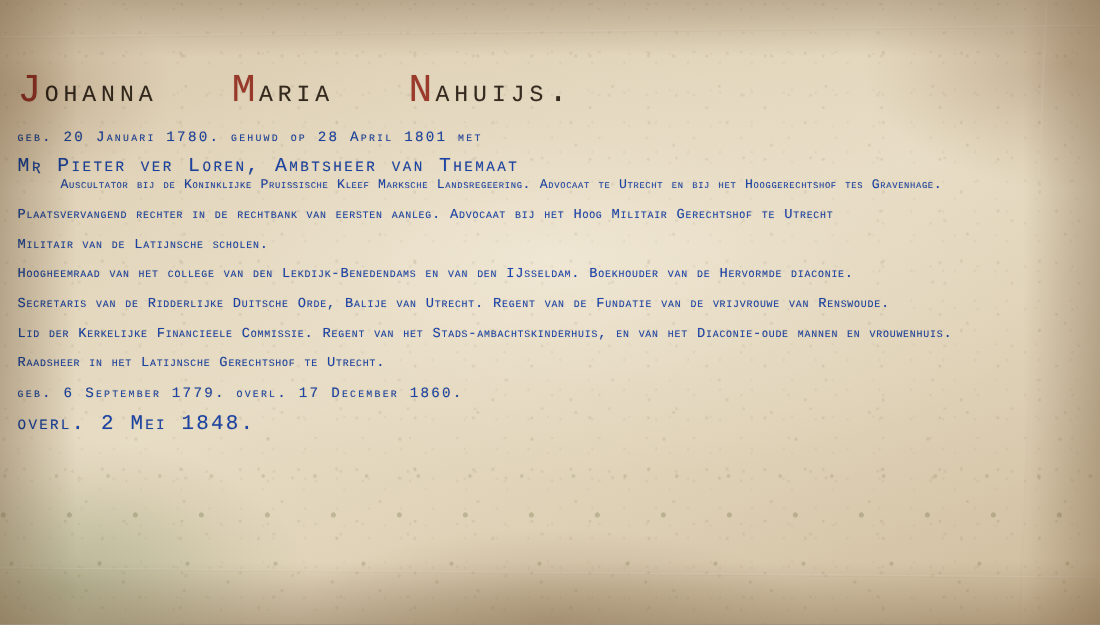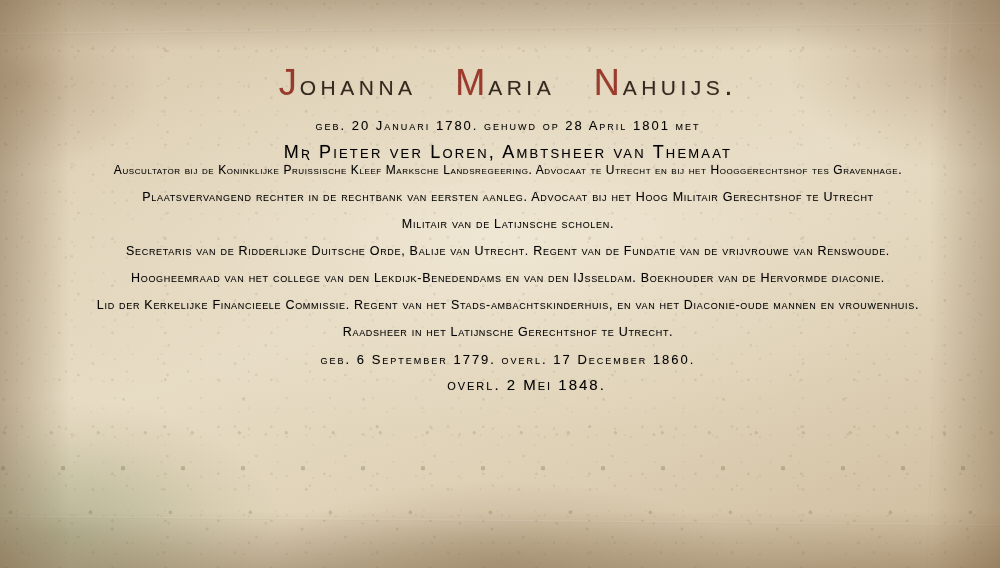--- a/index.html
+++ b/index.html
@@ -82,48 +82,49 @@
   #crease-1 { left: 0; top: 28px; width: 100%; height: 2px; transform: rotate(-0.6deg); }
   #crease-2 { left: 0; bottom: 46px; width: 100%; height: 2px; transform: rotate(0.5deg); }
   #crease-3 { right: 6%; top: 0; width: 2px; height: 100%; transform: rotate(2.5deg); opacity: 0.25; }
 
   
   #inscription {
     position: absolute;
     left: 16px;
     right: 0;
     top: 62px;
-    text-align: center;
+    text-align: left;
     color: #2a2520;
     mix-blend-mode: multiply;
+    font-family: Liberation Mono, monospace;
   }
   .line {
     font-variant: small-caps;
     letter-spacing: 1.1px;
     white-space: nowrap;
-    color: #000000;
+    color: #1d4ed8;
     text-shadow: 0 0 1px rgba(60,50,38,0.28);
   }
   #title {
     font-size: 30px;
     letter-spacing: 4.5px;
     font-weight: 400;
     margin-bottom: 14px;
     color: #3a3128;
   }
   #title .cap {
     color: #b0453a;
     font-size: 36px;
     letter-spacing: 3px;
   }
   .l-sub1 { font-size: 13px; letter-spacing: 2.0px; margin-bottom: 9px; }
   .l-name { font-size: 18px; letter-spacing: 2.2px; }
   .l-body { font-size: 12.5px; letter-spacing: 0.7px; margin-bottom: 13px; }
-  .l-body-sm { font-size: 12px; letter-spacing: 0.6px; margin-bottom: 13px; }
-  .l-final { font-size: 15px; letter-spacing: 2.0px; margin-top: 6px; margin-left: 37px; }
+  .l-body-sm { font-size: 12px; letter-spacing: 0.6px; margin-bottom: 13px; margin-left: 39px; }
+  .l-final { font-size: 19px; letter-spacing: 2.0px; margin-top: 6px; }
 </style>
 </head>
 <body>
 
 <div id="page">
 
   <div id="paper-base"></div>
   <div id="paper-texture"></div>
   <div id="paper-spots"></div>
   <div class="crease" id="crease-1"></div>
@@ -139,21 +140,21 @@
       <span><span class="cap">M</span><span>aria</span></span>
       &nbsp;
       <span><span class="cap">N</span><span>ahuijs.</span></span>
     </div>
 
     <div class="line l-sub1">geb. 20 Januari 1780. gehuwd op 28 April 1801 met</div>
     <div class="line l-name">Mʀ Pieter ver Loren,   Ambtsheer van Themaat</div>
     <div class="line l-body-sm">Auscultator bij de Koninklijke Pruissische Kleef Marksche Landsregeering. Advocaat te Utrecht en bij het Hooggerechtshof tes Gravenhage.</div>
     <div class="line l-body">Plaatsvervangend rechter in de rechtbank van   eersten aanleg. Advocaat bij het Hoog Militair Gerechtshof te Utrecht</div>
     <div class="line l-body">Militair van de Latijnsche scholen.</div>
+    <div class="line l-body">Hoogheemraad van het college van den Lekdijk-Benedendams en van den IJsseldam. Boekhouder van de Hervormde diaconie.</div>
     <div class="line l-body">Secretaris van de Ridderlijke Duitsche Orde, Balije van Utrecht. Regent van de Fundatie van de vrijvrouwe van Renswoude.</div>
-    <div class="line l-body">Hoogheemraad van het college van den Lekdijk-Benedendams en van den IJsseldam. Boekhouder van de Hervormde diaconie.</div>
     <div class="line l-body">Lid der Kerkelijke Financieele Commissie. Regent van het Stads-ambachtskinderhuis, en van het Diaconie-oude mannen en vrouwenhuis.</div>
     <div class="line l-body">Raadsheer in het Latijnsche Gerechtshof te Utrecht.</div>
     <div class="line l-sub1">geb. 6 September 1779. overl. 17 December 1860.</div>
     <div class="line l-final">overl. 2 Mei 1848.</div>
 
   </div>
 </div>
 
 </body></html>

